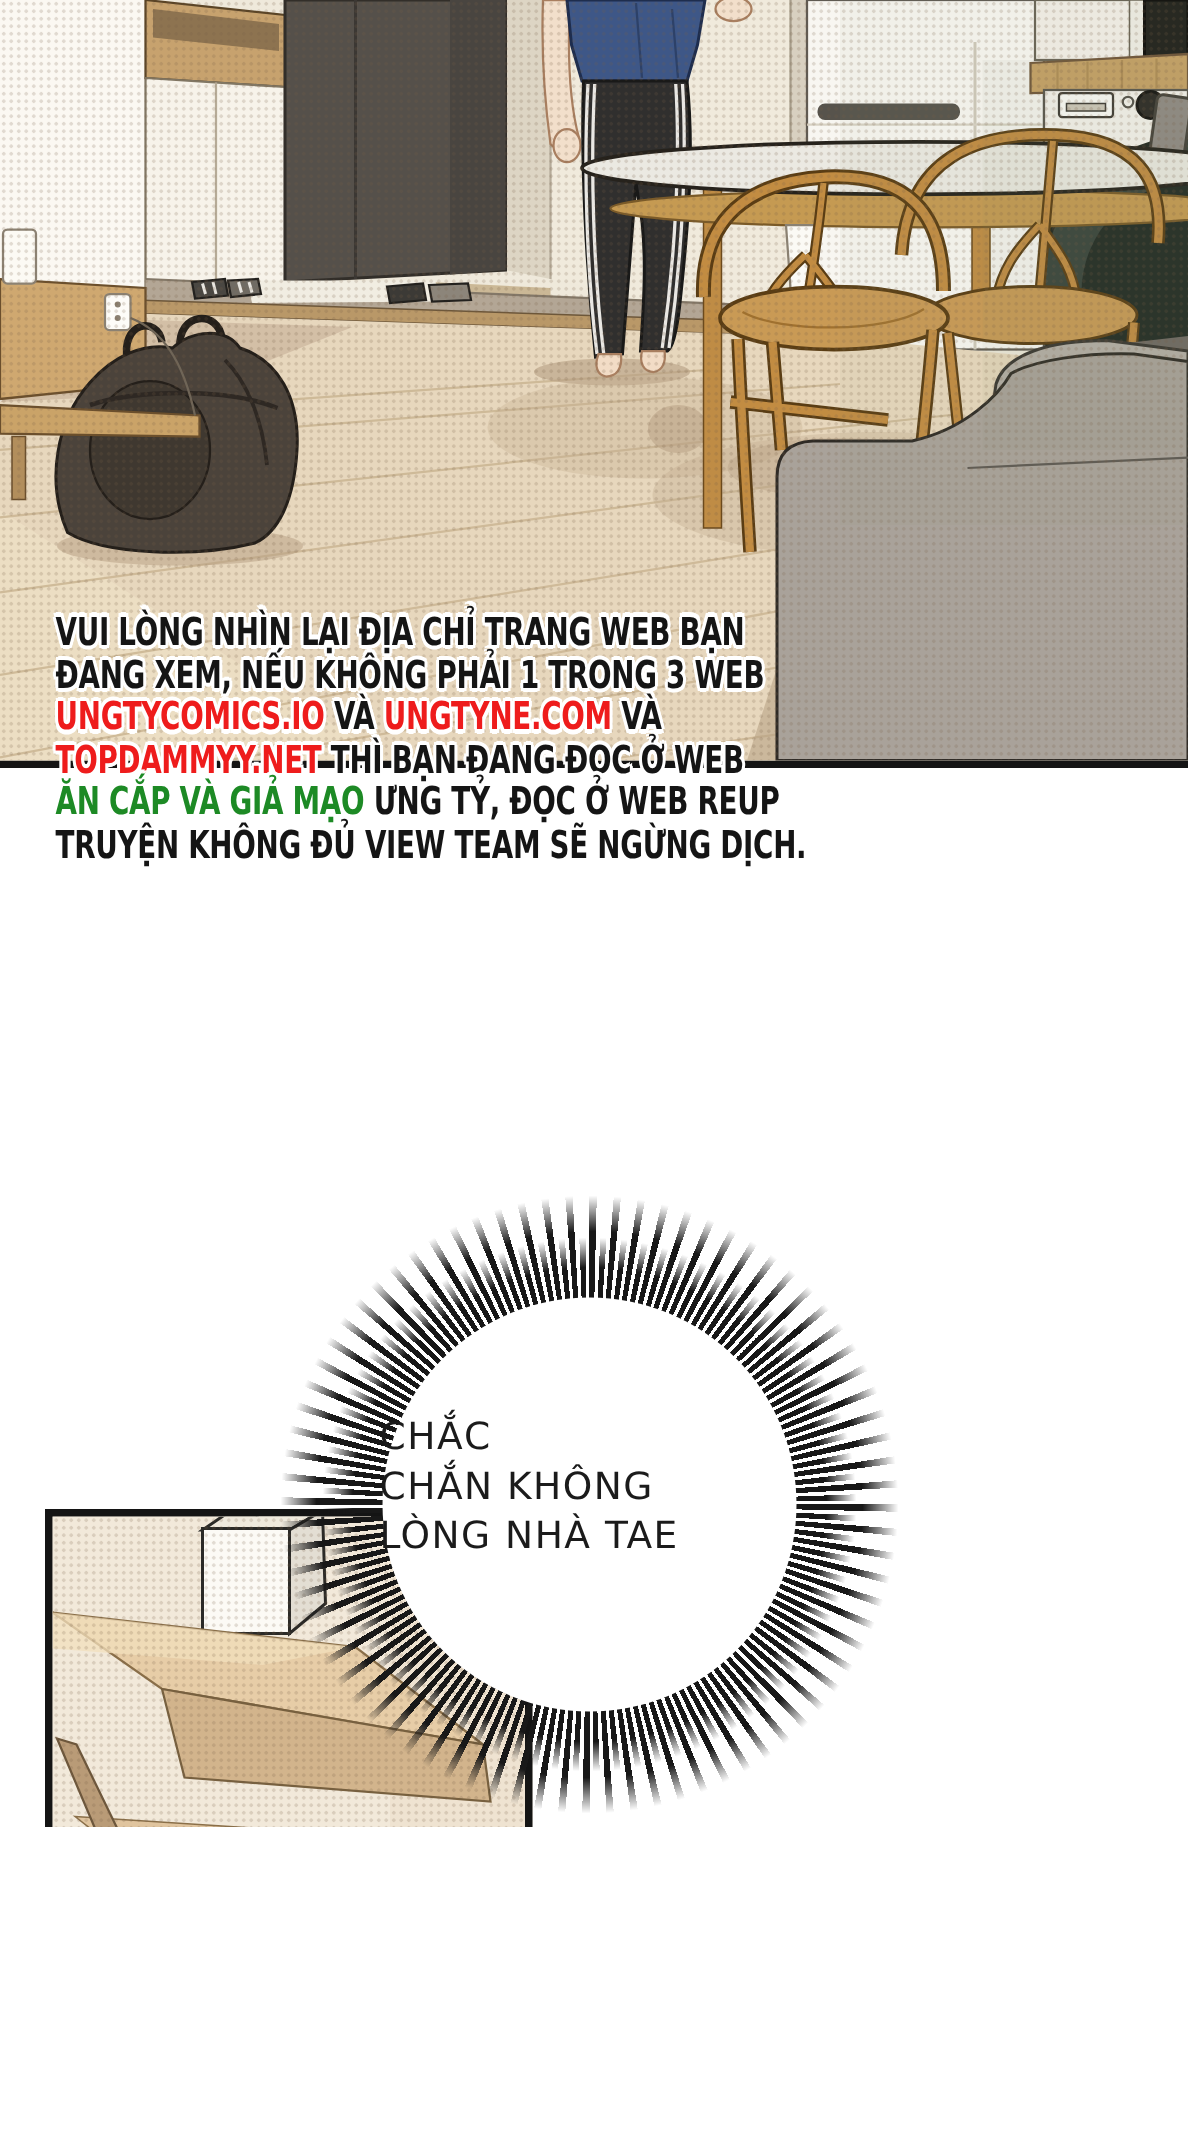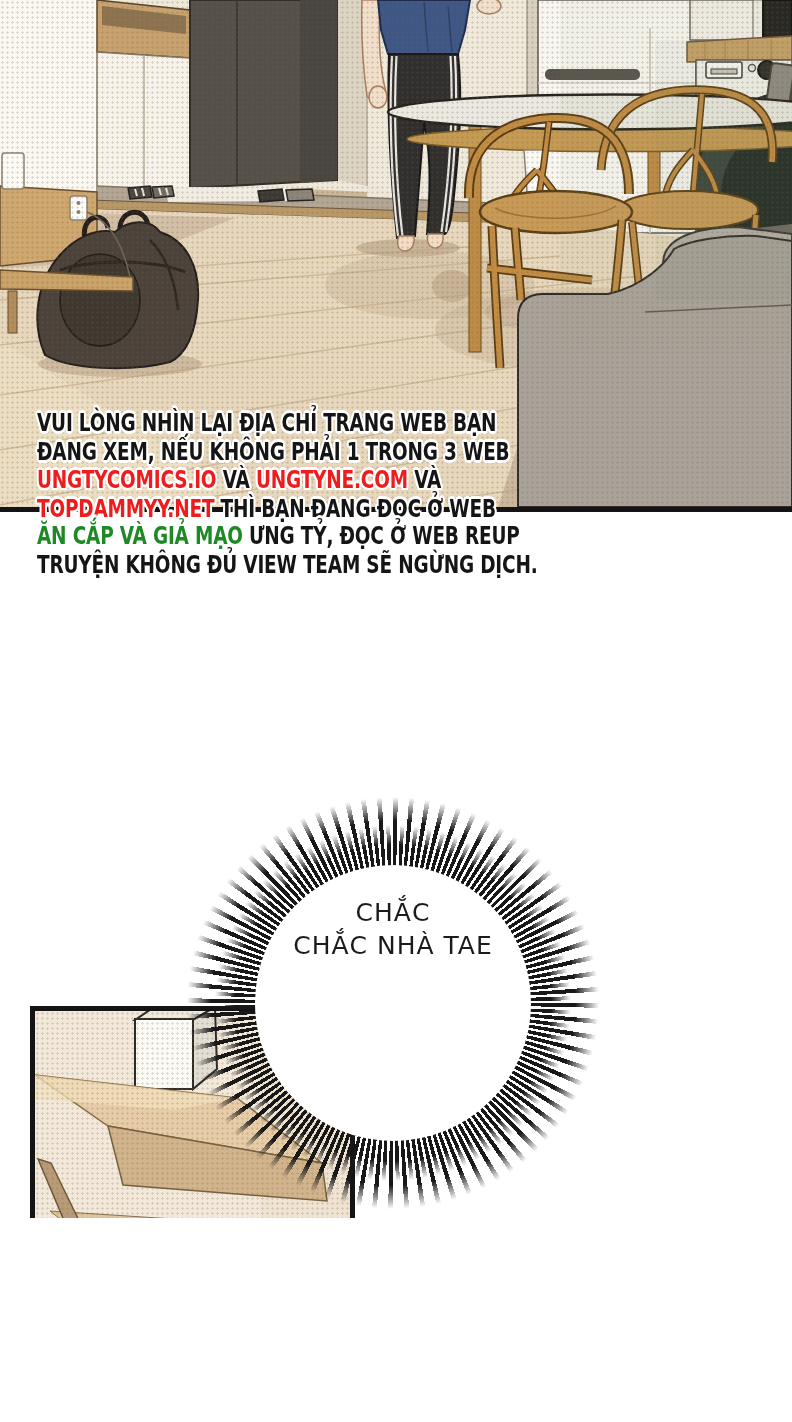--- a/index.html
+++ b/index.html
@@ -26,21 +26,21 @@
   .spike-ring{position:absolute;border-radius:50%;z-index:50;
     background:repeating-conic-gradient(#181818 0deg 1.35deg, rgba(0,0,0,0) 1.35deg 4.5deg);}
   #spikes-long{left:183px;top:793px;width:420px;height:420px;
     -webkit-mask-image:radial-gradient(circle, rgba(0,0,0,0) 0 130px, #000 137px 182px, rgba(0,0,0,0) 206px);
     mask-image:radial-gradient(circle, rgba(0,0,0,0) 0 130px, #000 137px 182px, rgba(0,0,0,0) 206px);}
   #spikes-short{left:203px;top:813px;width:380px;height:380px;transform:rotate(2.3deg);
     -webkit-mask-image:radial-gradient(circle, rgba(0,0,0,0) 0 128px, #000 134px 158px, rgba(0,0,0,0) 178px);
     mask-image:radial-gradient(circle, rgba(0,0,0,0) 0 128px, #000 134px 158px, rgba(0,0,0,0) 178px);}
   .bubble-circle{position:absolute;left:255px;top:865px;width:276px;height:276px;border-radius:50%;
     background:#ffffff;z-index:55;}
-  .bubble-text{position:absolute;left:253px;top:896px;width:280px;z-index:60;text-align:center;
+  .bubble-text{position:absolute;left:253px;top:941px;width:280px;z-index:60;
     font-size:25px;line-height:33px;letter-spacing:1px;color:#1b1b1b;}
 </style>
 </head>
 <body>
 
 <div class="page">
 
   <div class="panel" id="panel-top">
     <svg width="792" height="507" viewBox="0 0 792 507">
 
@@ -311,16 +311,17 @@
       </g>
     </svg>
     <div class="halftone pink"></div>
   </div>
 
   <div class="spike-ring" id="spikes-long"></div>
   <div class="spike-ring" id="spikes-short"></div>
   <div class="bubble-circle"></div>
   <div class="bubble-text">
     <div>CHẮC</div>
-    <div>CHẮC NHÀ TAE</div>
+    <div>CHẮN KHÔNG</div>
+    <div>LÒNG NHÀ TAE</div>
   </div>
 
 </div>
 
 </body></html>

